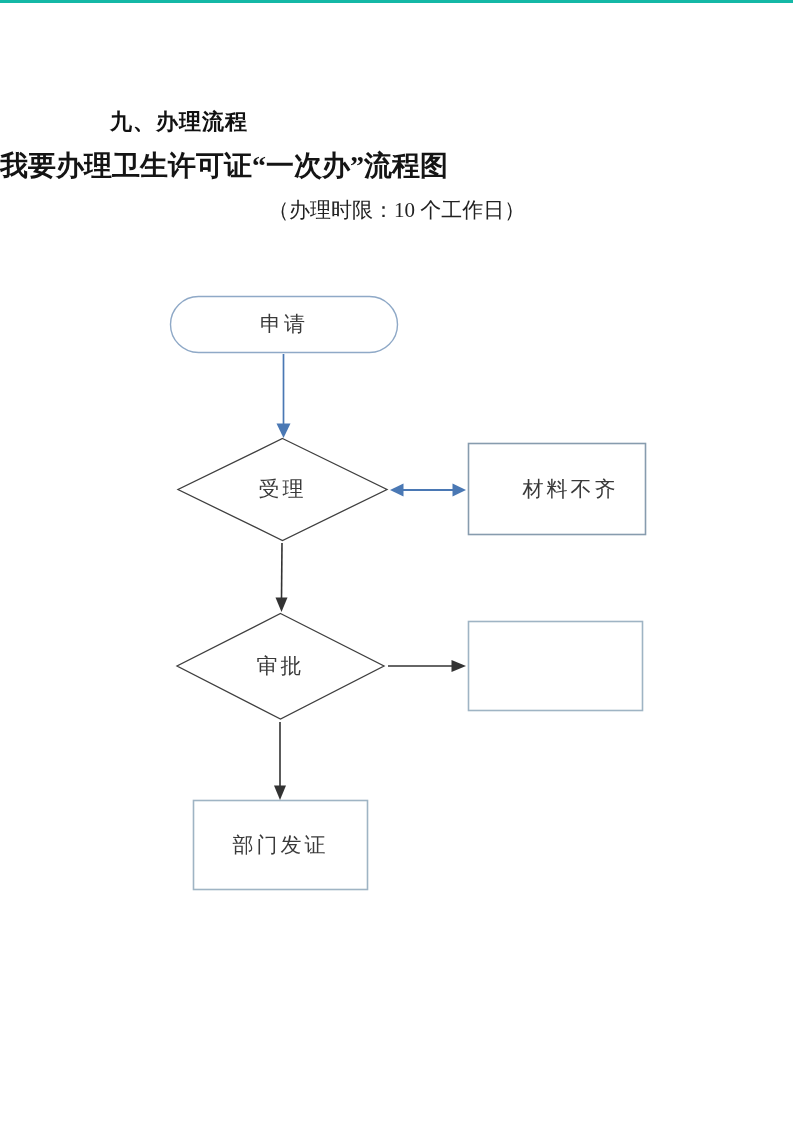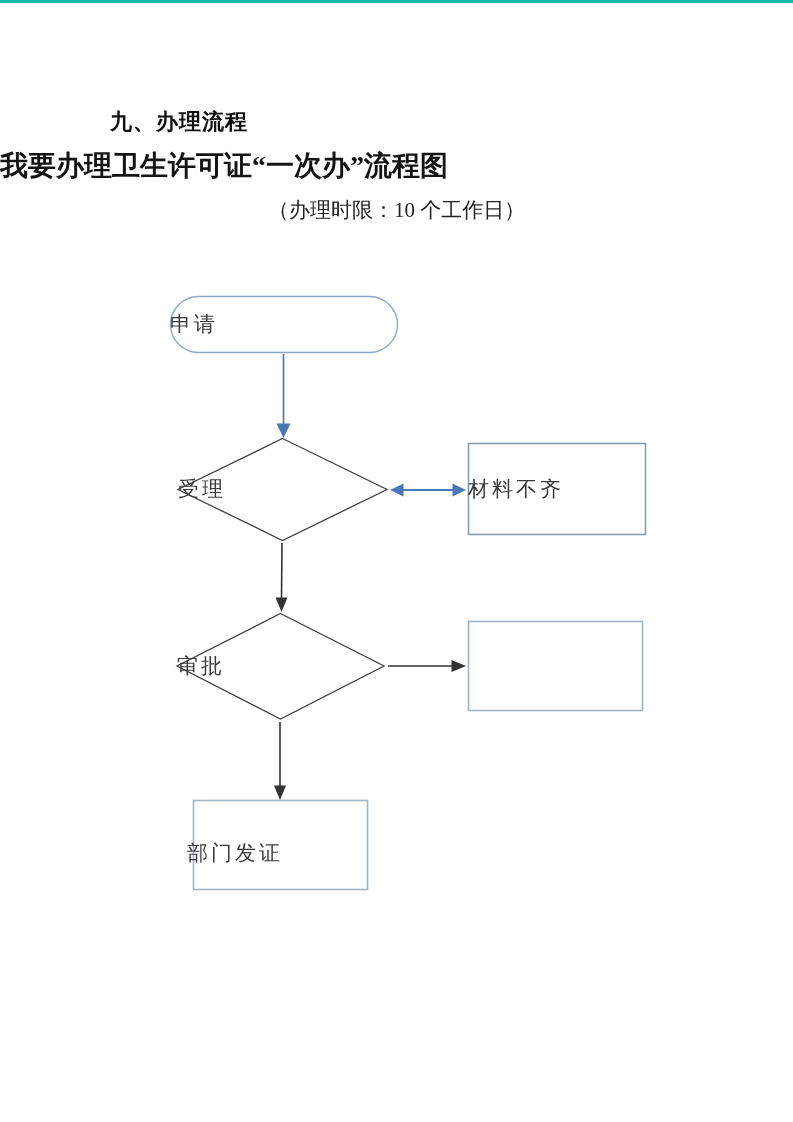--- a/index.html
+++ b/index.html
@@ -59,36 +59,36 @@
   }
   .flowchart svg {
     position: absolute;
     left: 0;
     top: 0;
   }
   .node-label {
     position: absolute;
     display: flex;
     flex-direction: column;
-    align-items: flex-start;
+    align-items: center;
     justify-content: center;
     text-align: center;
     font-family: "Liberation Serif", serif;
     font-size: 21px;
     color: #3a3a3a;
     letter-spacing: 3px;
     line-height: 29px;
     pointer-events: none;
   }
   .lbl-apply     { left: 170px; top: 293px; width: 228px; height: 57px; }
   .lbl-accept    { left: 178px; top: 435px; width: 209px; height: 102px; }
   .lbl-materials { left: 468px; top: 440px; width: 205px; height: 92px; }
   .lbl-approve   { left: 177px; top: 610px; width: 207px; height: 106px; }
   .lbl-reject    { left: 468px; top: 618px; width: 175px; height: 90px; }
-  .lbl-issue     { left: 187px; top: 797px; width: 175px; height: 90px; margin-top: 8px; }
+  .lbl-issue     { left: 193px; top: 797px; width: 175px; height: 90px; }
 </style>
 </head>
 <body>
 
 <div class="page">
 
   <h2 class="section-heading">九、办理流程</h2>
   <h1 class="flow-title">我要办理卫生许可证“一次办”流程图</h1>
   <div class="flow-subtitle">（办理时限：10 个工作日）</div>
 

